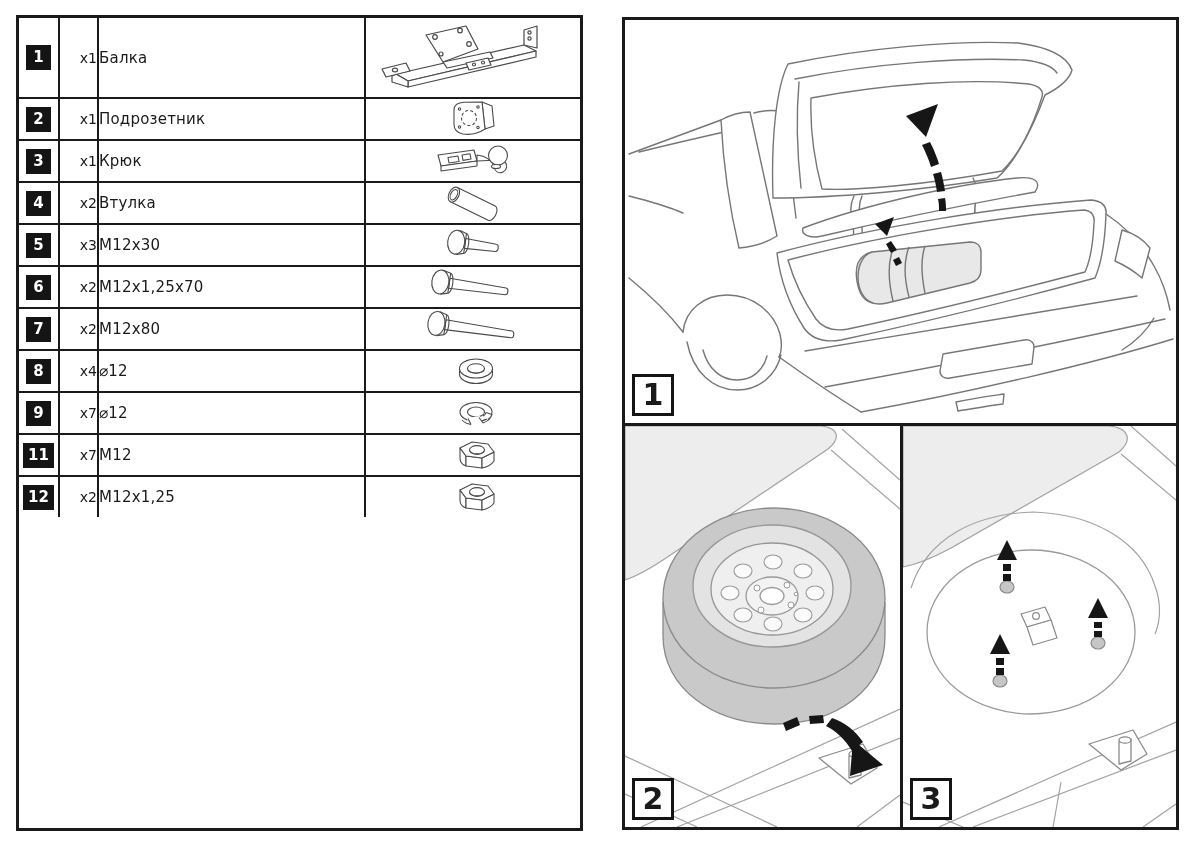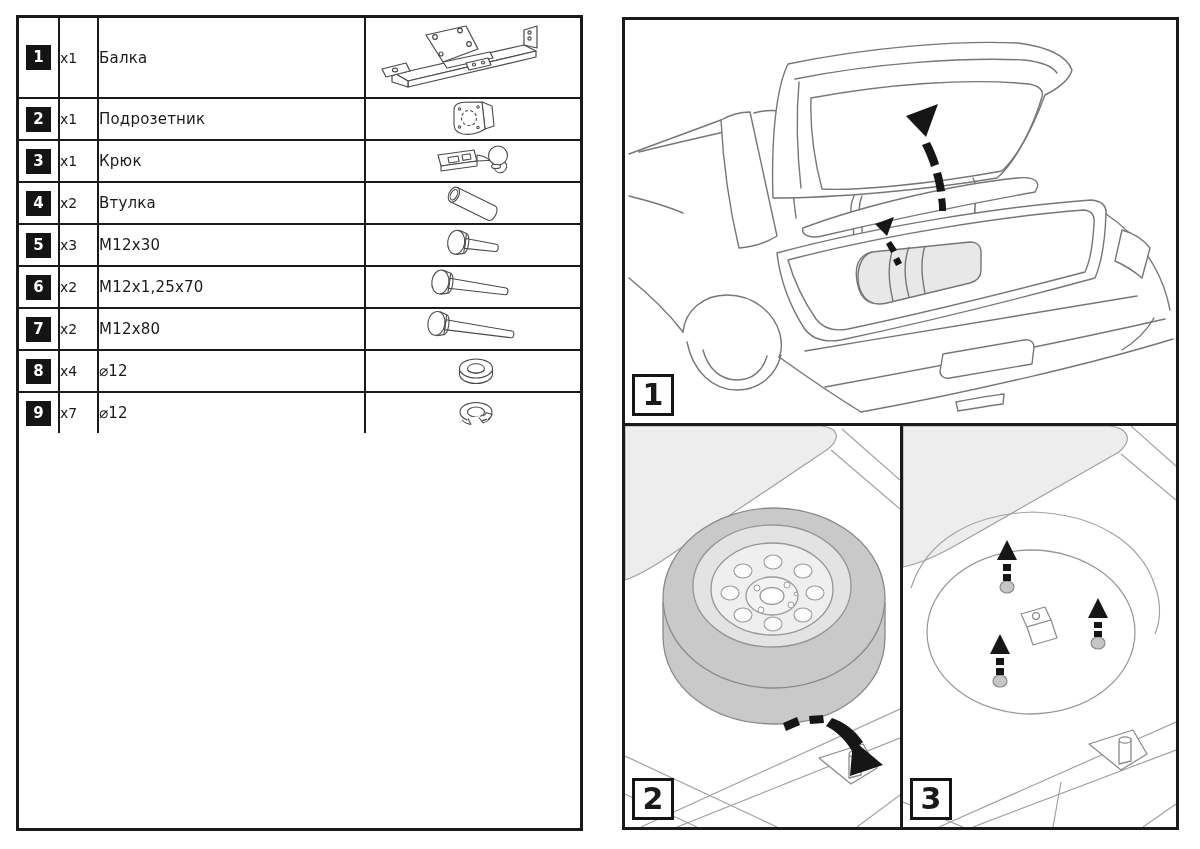--- a/index.html
+++ b/index.html
@@ -9,21 +9,21 @@
     -webkit-font-smoothing:antialiased;
   }
   
   .left-block{
     position:absolute;left:16px;top:15px;width:567px;height:816px;
     border:3px solid #1a1a1a;box-sizing:border-box;background:#fff;
   }
   table.parts{border-collapse:collapse;border-style:hidden;width:561px;table-layout:fixed;}
   table.parts td{border:2px solid #1a1a1a;padding:0;vertical-align:middle;overflow:hidden;}
   td.c-num{width:39px;text-align:center;}
-  td.c-qty{width:37px;text-align:left;font-size:14px;}
+  td.c-qty{width:37px;text-align:right;font-size:14px;}
   td.c-name{width:265px;font-size:15px;padding-left:12px;letter-spacing:.2px;}
   td.c-icon{width:auto;text-align:center;}
   tr.tall td{height:79px;}
   tr.std td{height:39px;}
   .badge{
     display:inline-flex;align-items:center;justify-content:center;
     background:#141414;color:#fff;font-weight:bold;font-size:15px;
     min-width:15px;height:21px;padding:2px 5px;line-height:1;
   }
   td.c-icon svg{display:block;margin:0 auto;}
@@ -202,21 +202,51 @@
         <path fill="#fff" stroke="none" d="M101,25 L114,23 L117,31 L102,32 Z"></path>
         <path d="M102,25.5 L105,31.5"></path>
         <path d="M113,24.5 L117,30"></path>
         <path d="M105,31.5 A16,9.5 0 0 1 96,27"></path>
         <path d="M117,30 A16,9.5 0 0 0 124,25.5"></path>
       </svg>
     </td>
   </tr>
 
 
-
+  <tr class="std">
+    <td class="c-num"><span class="badge">11</span></td>
+    <td class="c-qty">x7</td>
+    <td class="c-name">M12</td>
+    <td class="c-icon">
+      <svg width="218" height="40" viewBox="0 0 218 40" fill="none" stroke="#4a4a4a" stroke-width="1.1" stroke-linejoin="round">
+        <path fill="#fff" d="M94,13 L94,23 C94,27 97,30 100,31 L100,21 Z"></path>
+        <path fill="#fff" d="M100,21 L100,31 L116,33 L116,23 Z"></path>
+        <path fill="#fff" d="M116,23 L116,33 C121,32 126,29 128,26 L128,17 Z"></path>
+        <path fill="#fff" d="M94,13 L106,7 L122,9 L128,17 L116,23 L100,21 Z"></path>
+        <ellipse cx="111" cy="15" rx="7.5" ry="4.4" fill="#fff"></ellipse>
+        <path d="M104,16 A7.5,4.4 0 0 0 118,16"></path>
+      </svg>
+    </td>
+  </tr>
+
+  <tr class="std">
+    <td class="c-num"><span class="badge">12</span></td>
+    <td class="c-qty">x2</td>
+    <td class="c-name">M12x1,25</td>
+    <td class="c-icon">
+      <svg width="218" height="40" viewBox="0 0 218 40" fill="none" stroke="#4a4a4a" stroke-width="1.1" stroke-linejoin="round">
+        <path fill="#fff" d="M94,13 L94,23 C94,27 97,30 100,31 L100,21 Z"></path>
+        <path fill="#fff" d="M100,21 L100,31 L116,33 L116,23 Z"></path>
+        <path fill="#fff" d="M116,23 L116,33 C121,32 126,29 128,26 L128,17 Z"></path>
+        <path fill="#fff" d="M94,13 L106,7 L122,9 L128,17 L116,23 L100,21 Z"></path>
+        <ellipse cx="111" cy="15" rx="7.5" ry="4.4" fill="#fff"></ellipse>
+        <path d="M104,16 A7.5,4.4 0 0 0 118,16"></path>
+      </svg>
+    </td>
+  </tr>
 </tbody>
     </table>
 </div>
 
 <div class="right-block">
 
   <div class="panel-1">
     <svg viewBox="0 0 551 403" preserveAspectRatio="xMidYMid meet">
       <g fill="none" stroke="#767676" stroke-width="1.4" stroke-linejoin="round" stroke-linecap="round">
         <path d="M96,100 L4,134"></path>

